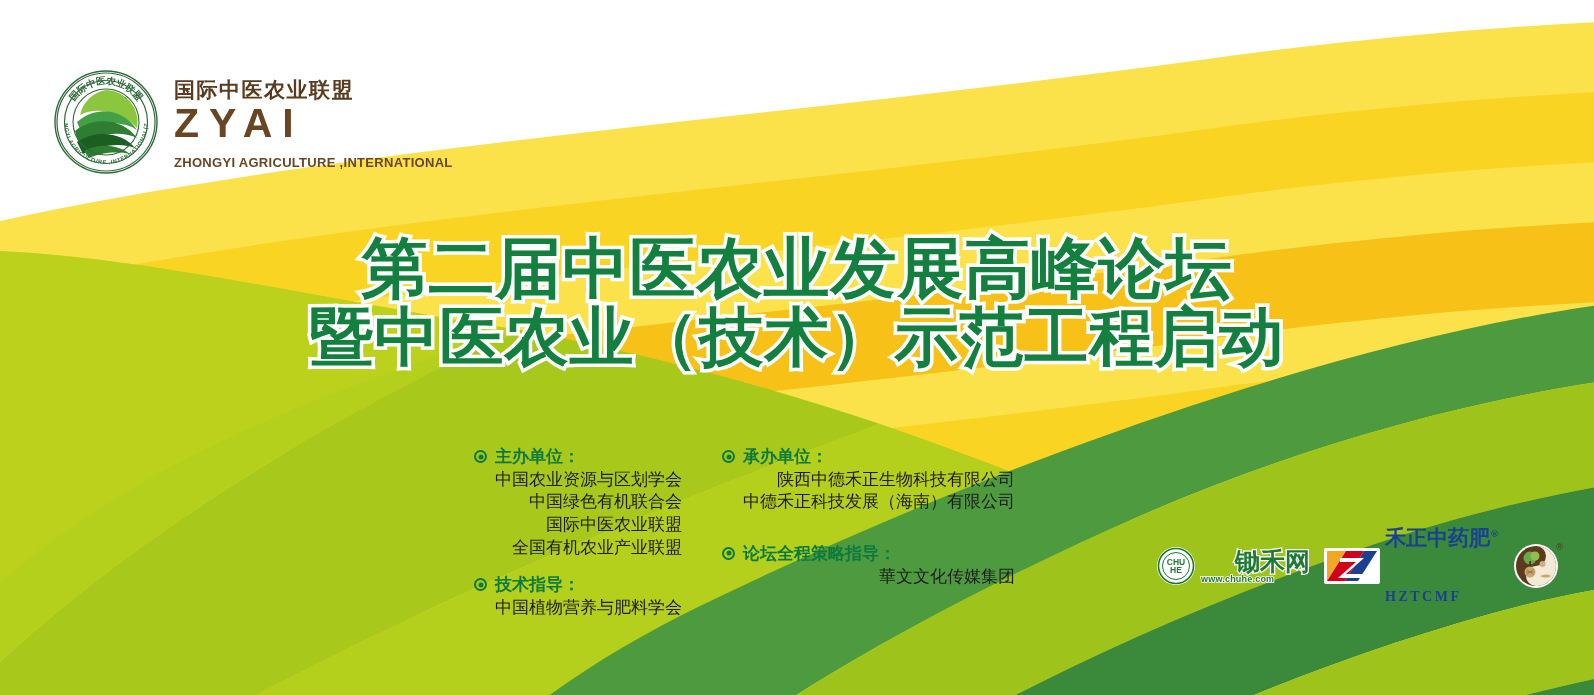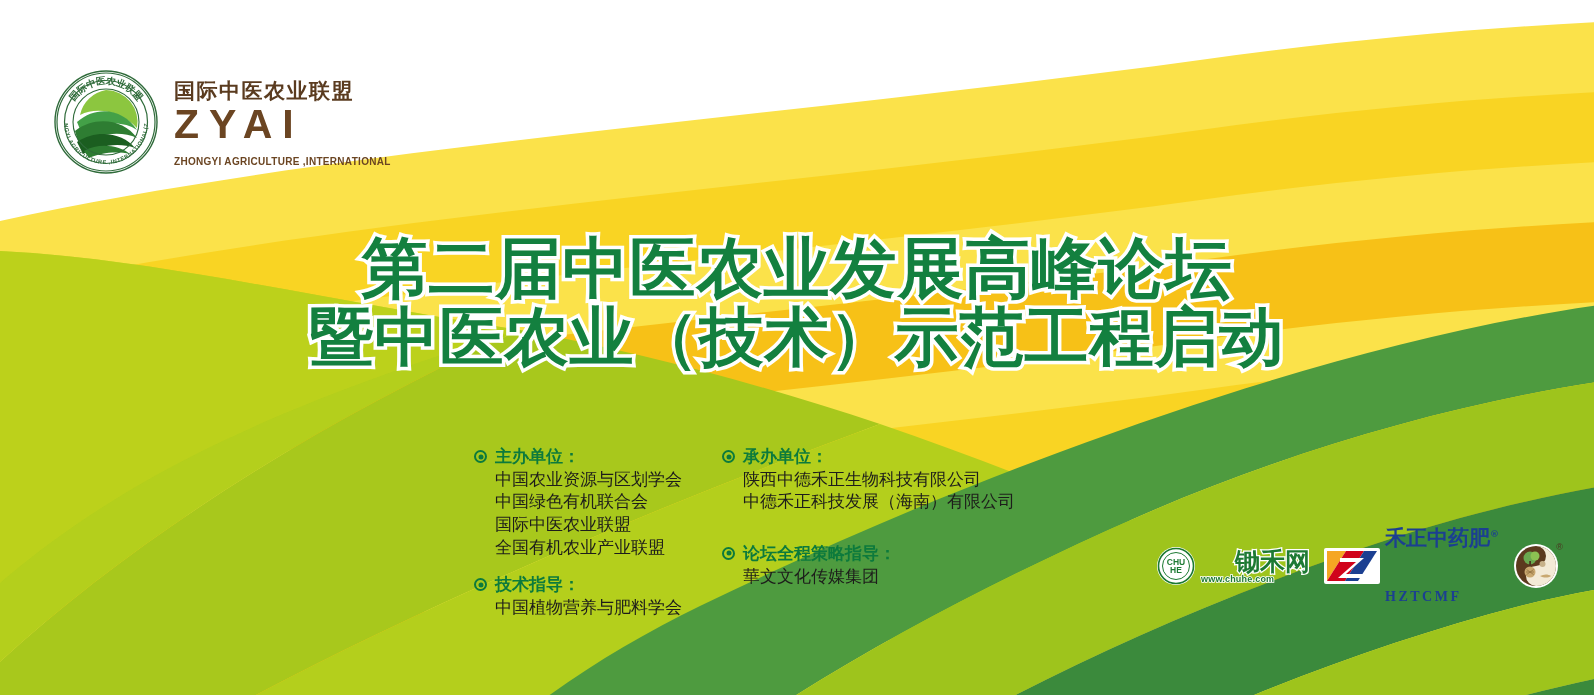--- a/index.html
+++ b/index.html
@@ -28,21 +28,21 @@
     font-size:21px;font-weight:bold;color:#5a3b1f;
     letter-spacing:1.5px;white-space:nowrap;
   }
   #logo-zyai{
     font-family:"Liberation Sans",sans-serif;
     font-size:41px;font-weight:bold;color:#6b4522;
     letter-spacing:10px;margin-top:2px;line-height:1;white-space:nowrap;
   }
   #logo-en{
     font-family:"Liberation Sans",sans-serif;
-    font-size:10px;font-weight:bold;color:#6b4522;
+    font-size:13px;font-weight:bold;color:#6b4522;
     letter-spacing:.3px;margin-top:12px;white-space:nowrap;
   }
 
   
   #title-block{
     position:absolute;left:0;right:0;top:234px;
     text-align:center;z-index:6;
     pointer-events:none;
   }
   .title-line{
@@ -57,21 +57,21 @@
     paint-order:stroke fill;
     text-shadow:
        2px 2px 0 rgba(255,255,255,.9),
       -2px 2px 0 rgba(255,255,255,.9);
   }
   .title-line.l2{font-size:64px;}
 
   
   #credits{
     position:absolute;left:474px;top:446px;
-    display:flex;gap:40px;z-index:6;
+    display:flex;gap:40px;z-index:6;text-align:right;
   }
   .credit-col{display:flex;flex-direction:column;}
   .credit-group{margin-bottom:10px;}
   .credit-head{
     display:flex;align-items:flex-start;gap:8px;
     font-family:"DejaVu Sans",sans-serif;
     font-size:17px;font-weight:bold;color:#0c7a3c;
     line-height:1.28;white-space:nowrap;
   }
   .bullet{

